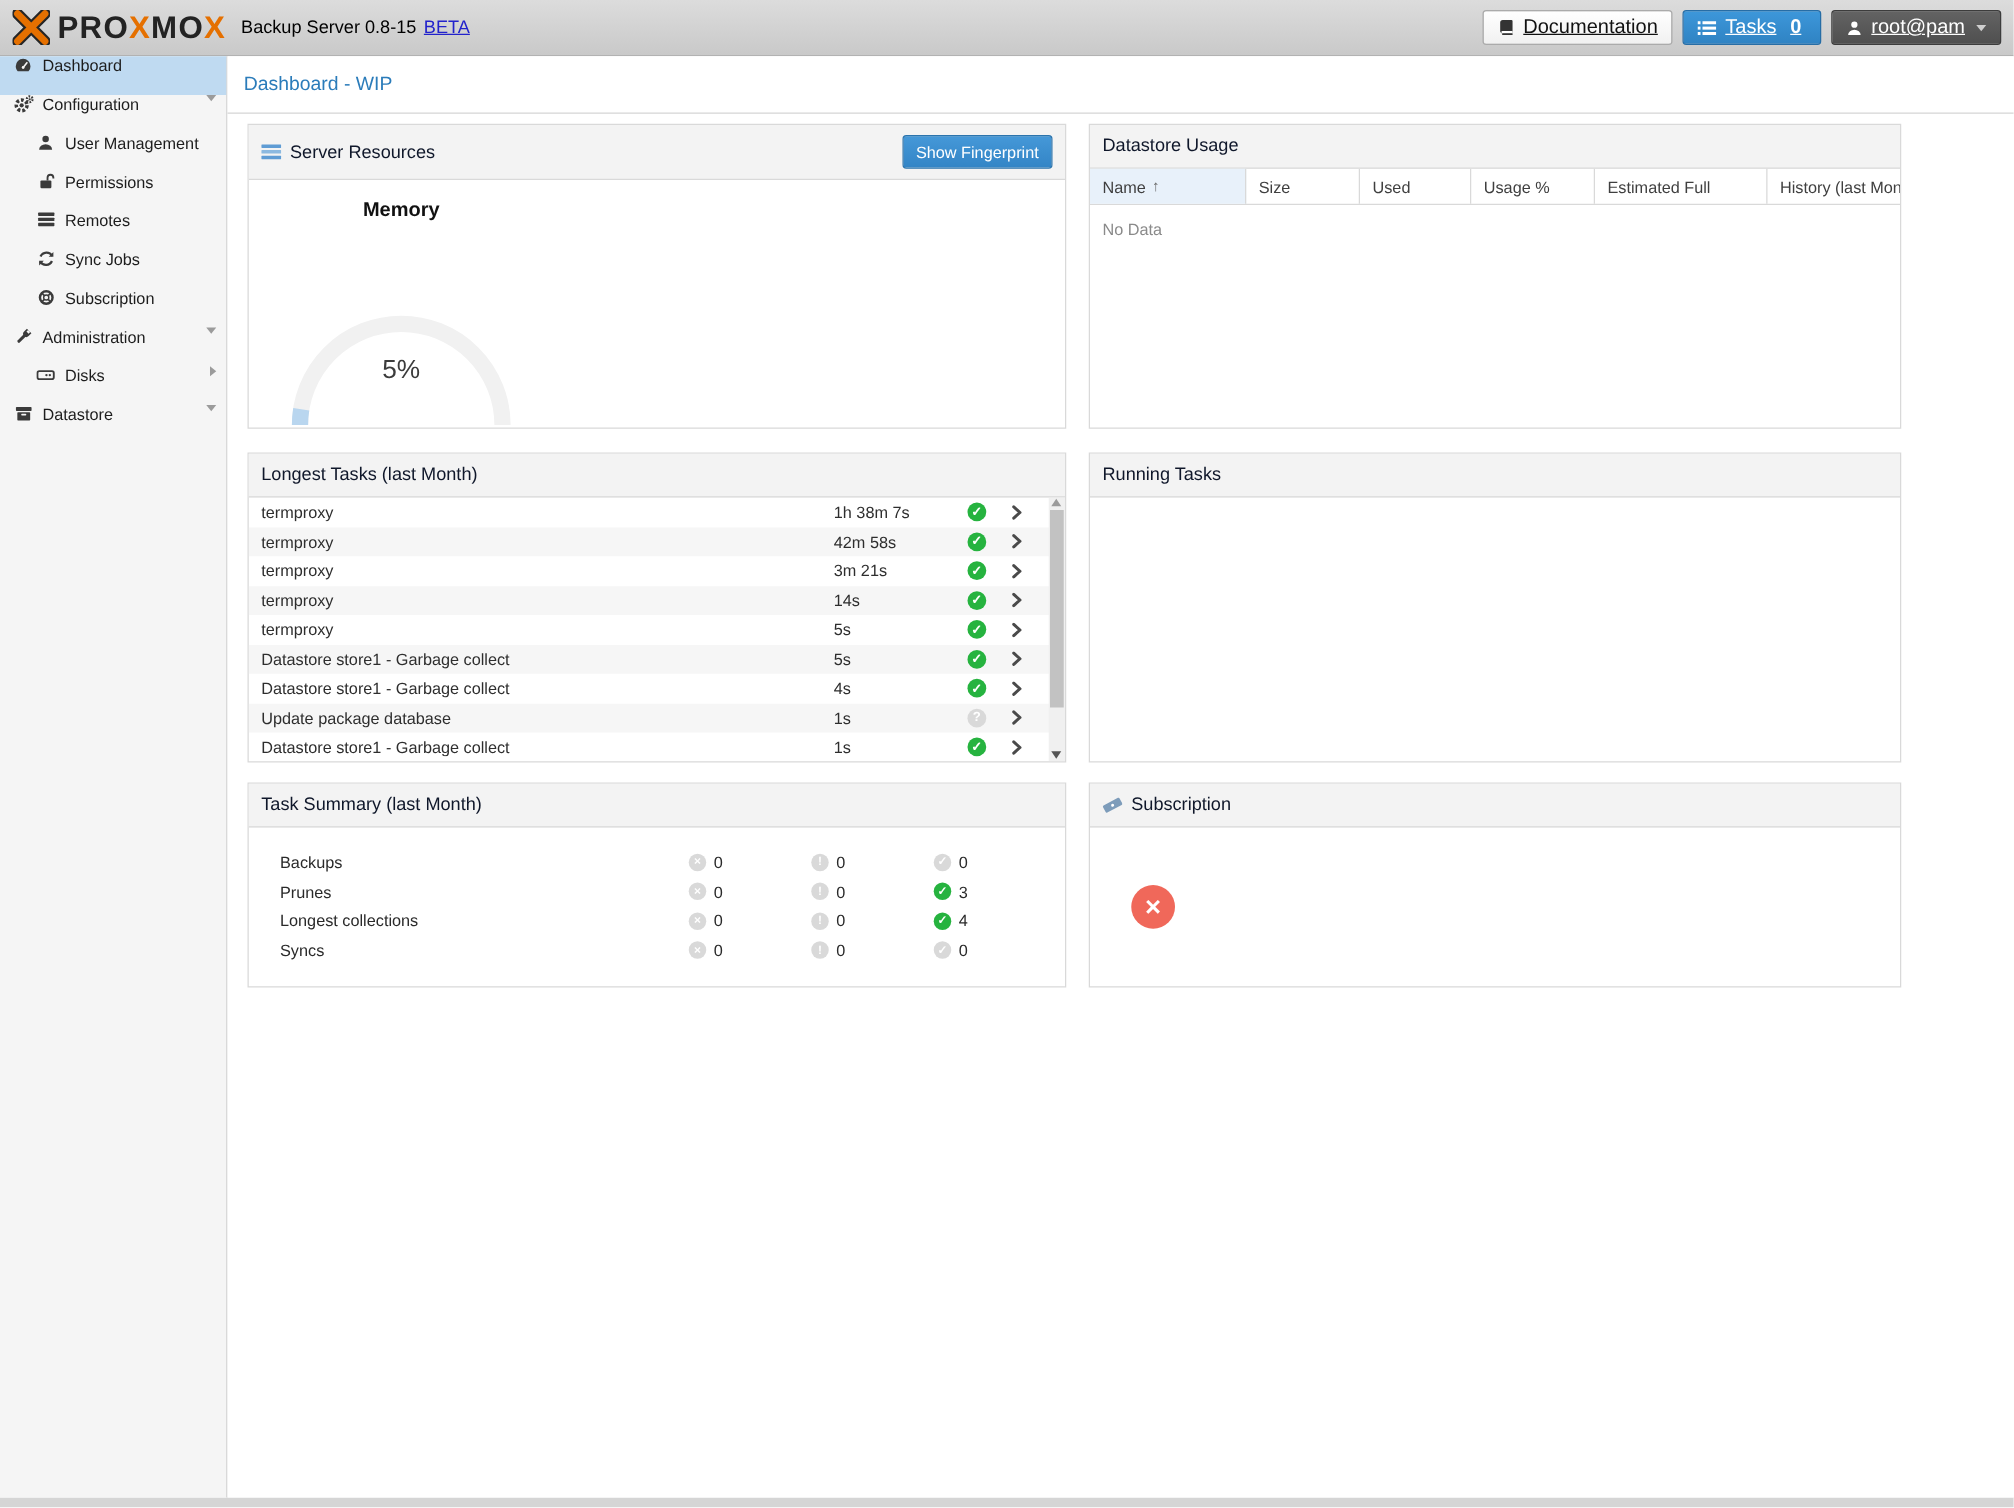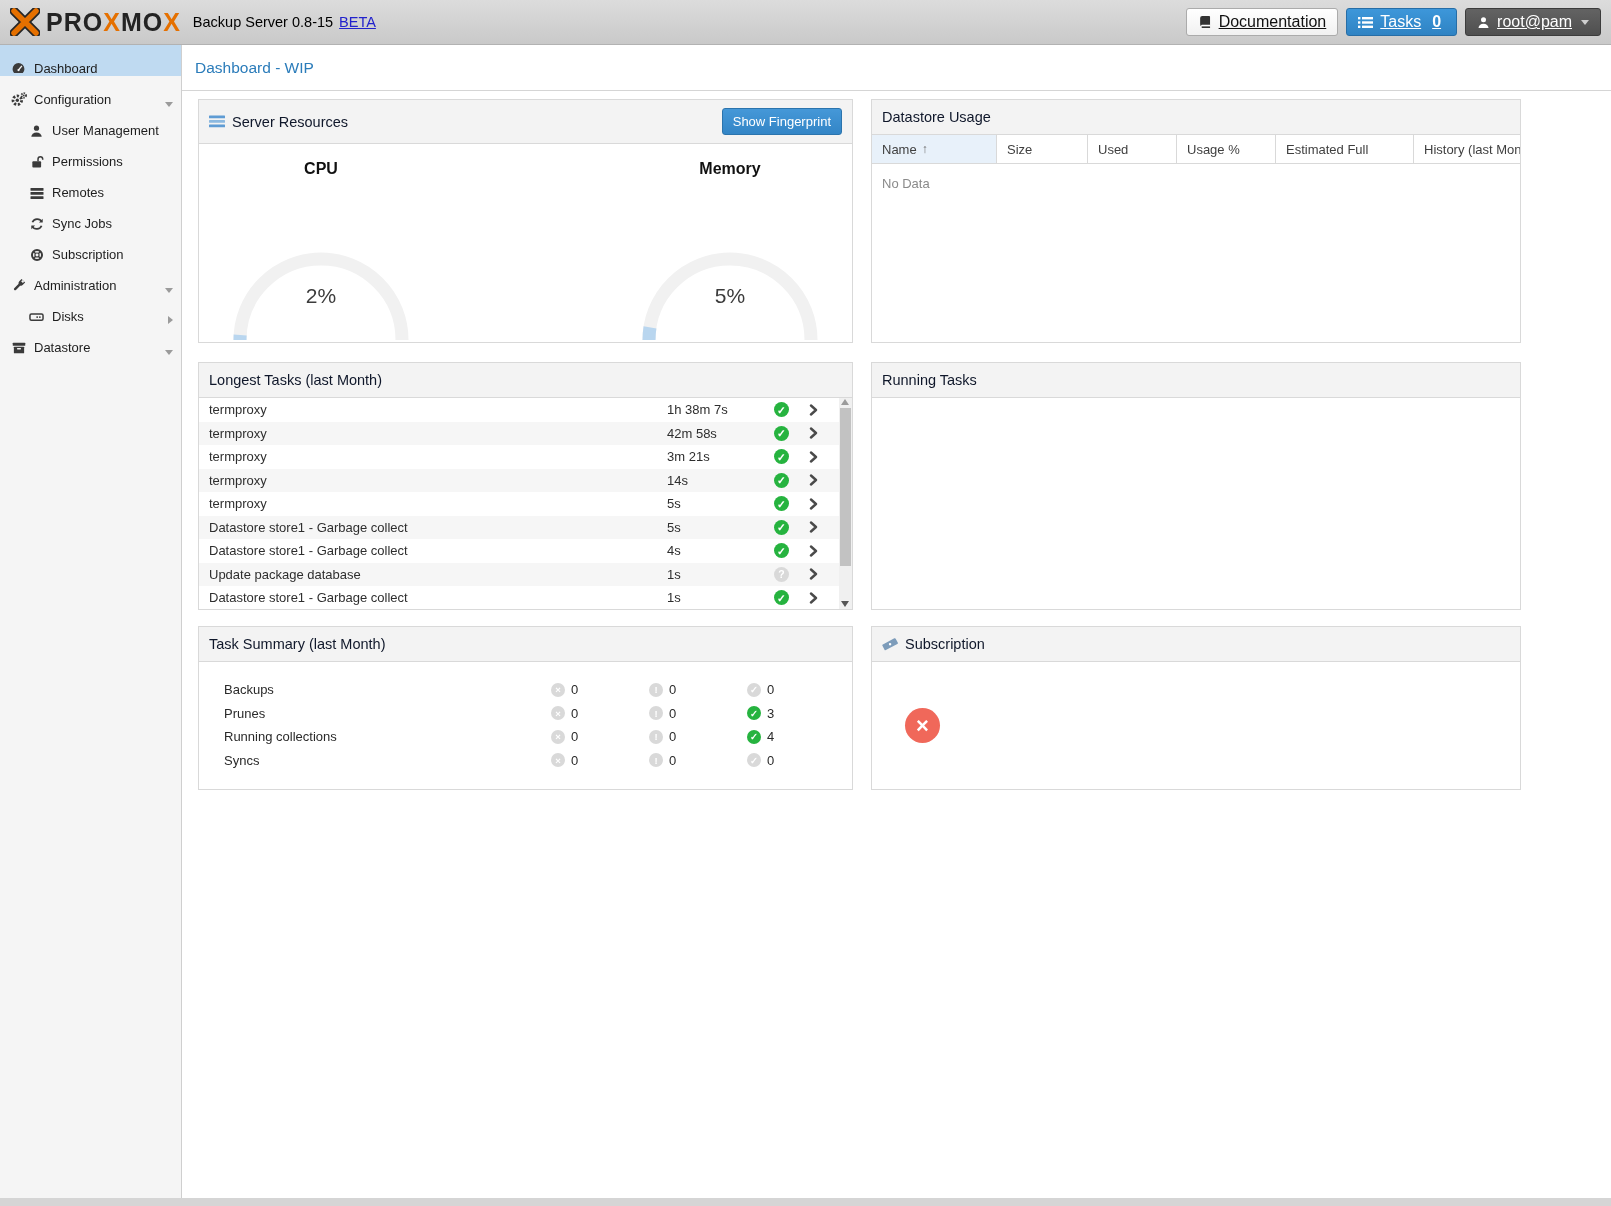--- a/index.html
+++ b/index.html
@@ -24,21 +24,21 @@
   .chev-down { width:0; height:0; border-left:4.5px solid transparent;
     border-right:4.5px solid transparent; border-top:5px solid #cfcfcf; margin-left:2px; }
 
   
   .shell { display:flex; height:1153px; }
   .sidebar { width:182px; background:#f5f5f5; border-right:1px solid #cfcfcf; padding-top:0; }
   .main { flex:1; background:#fff; }
   .bottom-strip { height:8px; background:#d5d5d5; width:100%; }
 
   
-  .nav-item { height:31px; display:flex; align-items:flex-end; padding:0 8px 0 10px;
+  .nav-item { height:31px; display:flex; align-items:flex-start; padding:0 8px 0 10px;
     font-size:13px; color:#1d1d1d; cursor:pointer; position:relative; }
   .nav-item.selected { background:#bfdaf1; }
   .nav-item.child { padding-left:28px; }
   .nav-icon { width:17px; display:flex; justify-content:center; margin-right:7px; flex:0 0 17px; }
   .nav-arrow { margin-left:auto; }
   .arr-down { width:0; height:0; border-left:4.5px solid transparent;
     border-right:4.5px solid transparent; border-top:5.5px solid #9b9b9b; }
   .arr-right { width:0; height:0; border-top:4.5px solid transparent;
     border-bottom:4.5px solid transparent; border-left:5.5px solid #9b9b9b; }
 
@@ -302,28 +302,20 @@
                 <rect x="0" y="0.5" width="16" height="2.8" rx=".5" fill="#5f9cd4"></rect>
                 <rect x="0" y="5" width="16" height="2.8" rx=".5" fill="#8cb9e0"></rect>
                 <rect x="0" y="9.5" width="16" height="2.8" rx=".5" fill="#5f9cd4"></rect>
               </svg>
               <span>Server Resources</span>
             </span>
             <button class="btn-fingerprint">Show Fingerprint</button>
           </div>
           <div class="sr-body">
             <div class="gauge">
-              <div class="gauge-title">CPU</div>
-              <svg width="190" height="100" viewBox="0 0 190 100">
-                <path d="M 14 98 A 81 81 0 0 1 176 98" fill="none" stroke="#f1f1f1" stroke-width="13"></path>
-                <path class="gauge-value" d="M 14 98 A 81 81 0 0 1 176 98" fill="none" stroke="#b9d6ef" stroke-width="13" stroke-dasharray="5.0893800988154645 508.93800988154646"></path>
-              </svg>
-              <div class="gauge-pct">2%</div>
-            </div>
-            <div class="gauge">
               <div class="gauge-title">Memory</div>
               <svg width="190" height="100" viewBox="0 0 190 100">
                 <path d="M 14 98 A 81 81 0 0 1 176 98" fill="none" stroke="#f1f1f1" stroke-width="13"></path>
                 <path class="gauge-value" d="M 14 98 A 81 81 0 0 1 176 98" fill="none" stroke="#b9d6ef" stroke-width="13" stroke-dasharray="12.723450247038663 508.93800988154646"></path>
               </svg>
               <div class="gauge-pct">5%</div>
             </div>
           </div>
         </div>
 
@@ -489,21 +481,21 @@
               <span class="ts-stat">
                   <span class="sicon s14 dim">!</span>
                   <span>0</span>
                 </span>
               <span class="ts-stat">
                   <span class="sicon s14 ok">✓</span>
                   <span>3</span>
                 </span>
             </div>
             <div class="ts-row">
-              <span class="ts-label">Running collections</span>
+              <span class="ts-label">Longest collections</span>
               <span class="ts-stat">
                   <span class="sicon s14 dim">×</span>
                   <span>0</span>
                 </span>
               <span class="ts-stat">
                   <span class="sicon s14 dim">!</span>
                   <span>0</span>
                 </span>
               <span class="ts-stat">
                   <span class="sicon s14 ok">✓</span>

